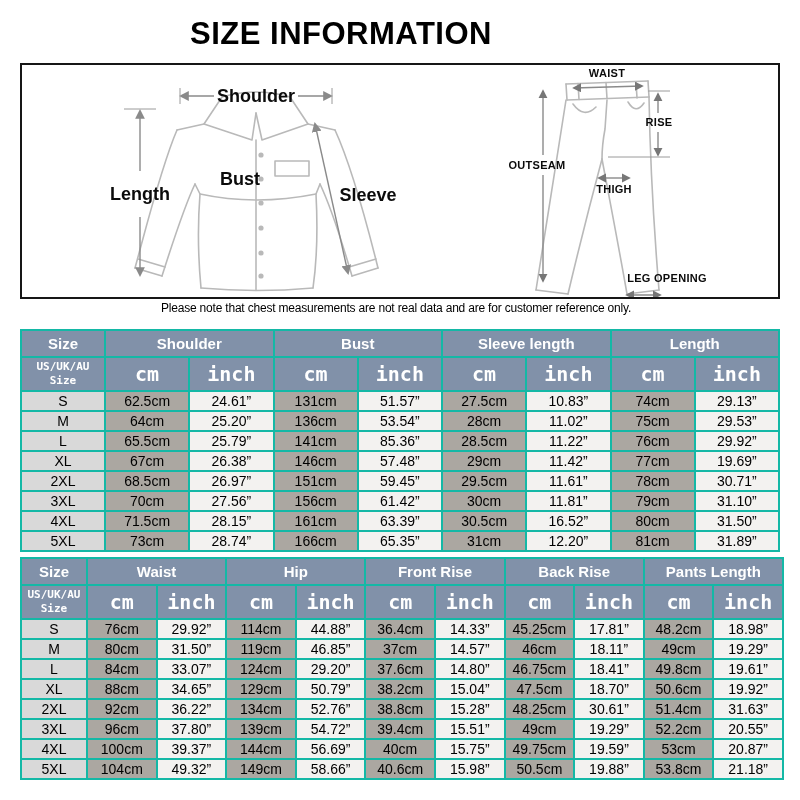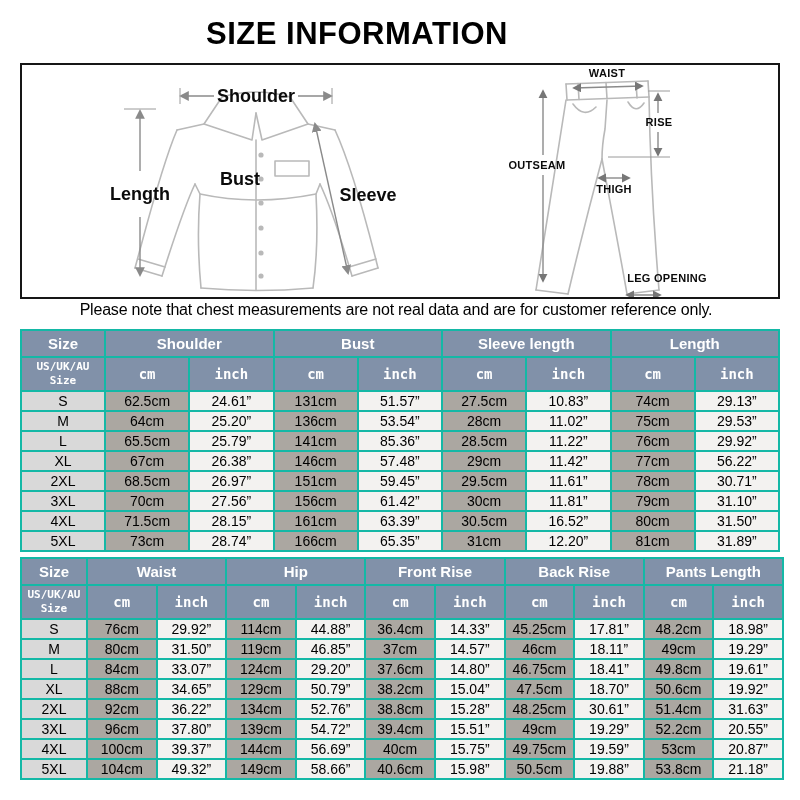--- a/index.html
+++ b/index.html
@@ -1,54 +1,54 @@
 <!DOCTYPE html>
 <html style="--header-bg: #8191a9; --size-col-bg: #d9d9d9; --cm-col-bg: #aba7a1; --inch-col-bg: #f3f2f0; --diagram-border: #161616; --garment-line: #b9b9b9;"><head>
 <meta charset="utf-8">
 <style>
   html,body { margin:0; padding:0; background:#ffffff; }
   .page {
     position:relative; width:800px; height:800px; background:#fff;
     font-family:"Liberation Sans", sans-serif; overflow:hidden;
   }
   .title {
-    position:absolute; top:16px; left:16px; width:682px; text-align:center;
+    position:absolute; top:16px; left:0; width:682px; text-align:center;
     font-size:31px; font-weight:bold; color:#000; letter-spacing:0.5px;
   }
   .diagram-box {
     position:absolute; left:20px; top:63px; width:760px; height:236px;
     border:2px solid #161616; background:#fff; box-sizing:border-box;
   }
   .diagram-box svg { position:absolute; top:2px; }
   #shirt-svg { left:6px; }
   #pants-svg { left:456px; }
   .garment { fill:none; stroke:#b9b9b9; stroke-width:1.6; stroke-linejoin:round; stroke-linecap:round; }
   .arrow   { fill:none; stroke:#8a8a8a; stroke-width:1.4; }
   .arrow-thin { fill:none; stroke:#9a9a9a; stroke-width:1; }
   .lbl-big  { font-family:"Liberation Sans",sans-serif; font-size:18px; font-weight:bold; fill:#0b0b0b; }
   .lbl-small{ font-family:"Liberation Sans",sans-serif; font-size:11px; font-weight:bold; fill:#0b0b0b; letter-spacing:0.3px; }
   .note {
     position:absolute; top:301px; left:0; width:792px; text-align:center;
-    font-size:16px; color:#000; white-space:nowrap; letter-spacing:-0.2px;
+    font-size:12px; color:#000; white-space:nowrap; letter-spacing:-0.2px;
   }
   table.size-table {
     position:absolute; left:20px; border-collapse:separate; border-spacing:2px;
     table-layout:fixed; background:#14b8a6;
   }
   #shirt-table { top:329px; width:760px; }
   #pants-table { top:557px; width:764px; }
   .size-table th, .size-table td {
     text-align:center; vertical-align:middle; padding:0; overflow:hidden; white-space:nowrap;
   }
   .size-table th.group {
     background:var(--header-bg,#8191a9); color:#fff;
     font-size:15px; font-weight:bold; height:25px;
   }
   .size-table th.unit {
-    font-family:"DejaVu Sans Mono", monospace; font-size:14px; height:16px;margin-top:32px;
+    font-family:"DejaVu Sans Mono", monospace; font-size:20px; height:16px;margin-top:32px;
   }
   .size-table th.size-sub {
     font-family:"DejaVu Sans Mono", monospace; font-size:11px; line-height:1.25; height:32px;margin-top:8px;
   }
   .size-table td { font-size:14px; height:18px; color:#000; }
   .size-table td.size { background:var(--size-col-bg,#d9d9d9); font-size:14px; }
   .size-table td.cm   { background:var(--cm-col-bg,#aba7a1); }
   .size-table td.inch { background:var(--inch-col-bg,#f3f2f0); }
 </style>
 </head>
@@ -229,21 +229,21 @@
         </tr>
         <tr>
           <td class="size">XL</td>
           <td class="cm">67cm</td>
           <td class="inch">26.38”</td>
           <td class="cm">146cm</td>
           <td class="inch">57.48”</td>
           <td class="cm">29cm</td>
           <td class="inch">11.42”</td>
           <td class="cm">77cm</td>
-          <td class="inch">56.22”</td>
+          <td class="inch">19.69”</td>
         </tr>
         <tr>
           <td class="size">2XL</td>
           <td class="cm">68.5cm</td>
           <td class="inch">26.97”</td>
           <td class="cm">151cm</td>
           <td class="inch">59.45”</td>
           <td class="cm">29.5cm</td>
           <td class="inch">11.61”</td>
           <td class="cm">78cm</td>

